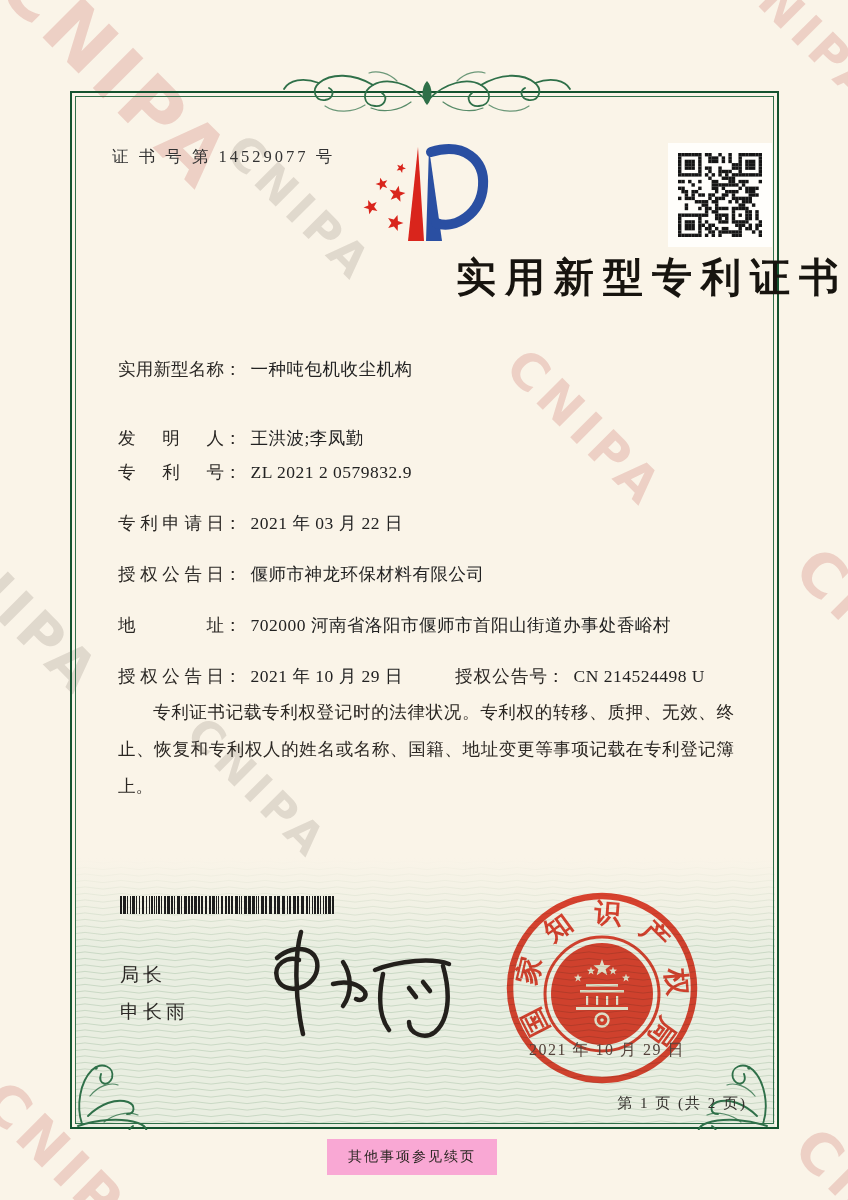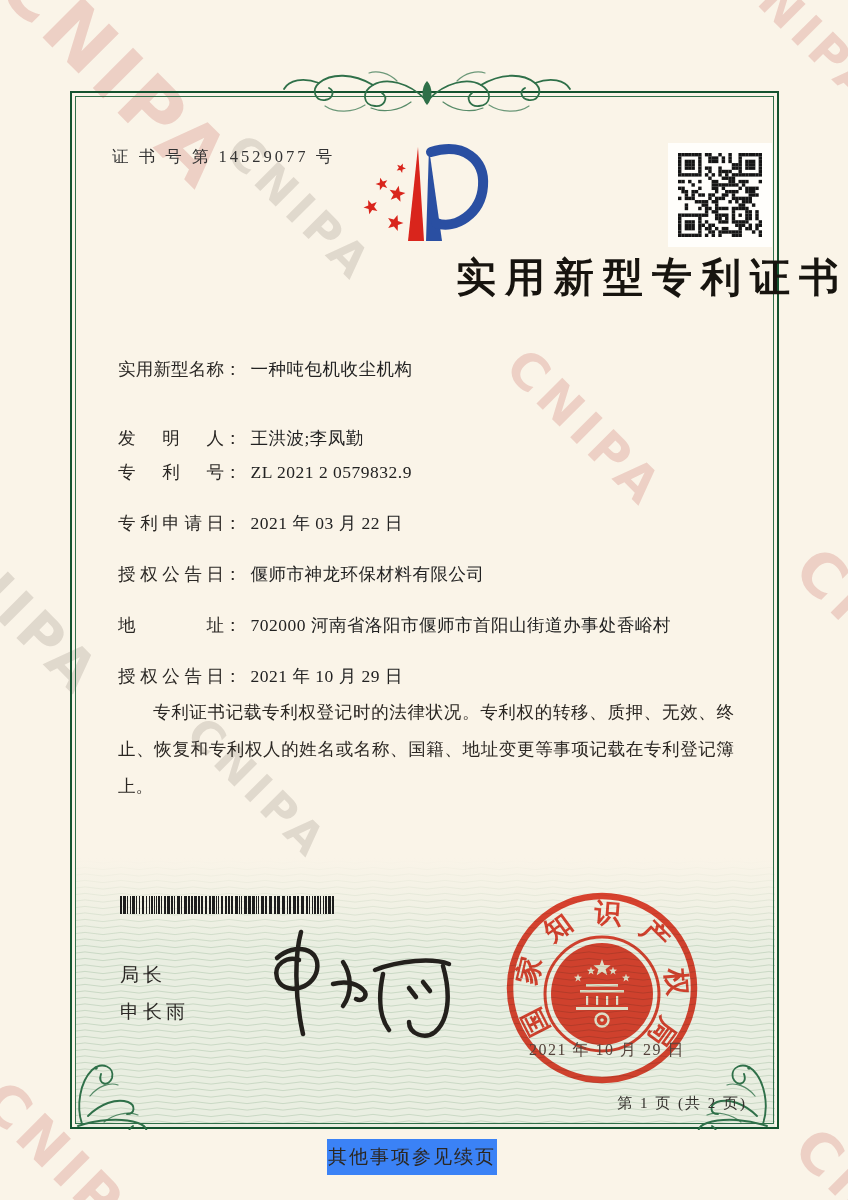--- a/index.html
+++ b/index.html
@@ -56,22 +56,22 @@
   .dname{left:120px;top:999px;font-size:19px;letter-spacing:4px;color:#2a2724;
          font-family:"Liberation Sans","DejaVu Sans",sans-serif;}
   .signature{left:225px;top:922px;}
   
   .seal{left:505px;top:891px;mix-blend-mode:multiply;opacity:0.95;}
   .sealdate{left:512px;top:1040px;width:190px;text-align:center;font-size:16px;
             letter-spacing:1.5px;color:#53433b;}
   
   .pageinfo{left:70px;top:1094px;width:677px;text-align:right;font-size:15px;
             letter-spacing:2px;color:#33302c;}
-  .contbox{left:327px;top:1139px;width:170px;height:36px;background:#3b82f6;
-           text-align:center;line-height:36px;font-size:19px;letter-spacing:2px;color:#2b2723;}
+  .contbox{left:327px;top:1139px;width:170px;height:36px;background:#f9a8d4;
+           text-align:center;line-height:36px;font-size:14px;letter-spacing:2px;color:#2b2723;}
   .flourish-br{transform:scaleX(-1);}
 </style>
 </head>
 <body>
 
 <span class="wm pink wm1">CNIPA</span>
 <span class="wm gray wm2">CNIPA</span>
 <span class="wm pink wm3">CNIPA</span>
 <span class="wm pink wm4">CNIPA</span>
 <span class="wm gray wm5">CNIPA</span>
@@ -517,20 +517,23 @@
   <span class="flabel">专利申请日</span><span class="fcolon">：</span><span class="fvalue">2021 年 03 月 22 日</span>
 </div>
 <div class="abs field f5">
   <span class="flabel">授权公告日</span><span class="fcolon">：</span><span class="fvalue">偃师市神龙环保材料有限公司</span>
 </div>
 <div class="abs field f6">
   <span class="flabel">地址</span><span class="fcolon">：</span><span class="fvalue">702000  河南省洛阳市偃师市首阳山街道办事处香峪村</span>
 </div>
 <div class="abs field f7">
   <span class="flabel">授权公告日</span><span class="fcolon">：</span><span class="fvalue">2021 年 10 月 29 日</span>
+  <span class="auth2">
+    <span class="flabel">授权公告号</span><span class="fcolon">：</span><span class="fvalue">CN 214524498 U</span>
+  </span>
 </div>
 
 <div class="abs bodytext">
   <p>专利证书记载专利权登记时的法律状况。专利权的转移、质押、无效、终止、恢复和专利权人的姓名或名称、国籍、地址变更等事项记载在专利登记簿上。</p>
 </div>
 
 <svg class="abs barcode" id="barcode-svg" width="218" height="18" viewBox="0 0 218 18">
     <rect x="0" y="0" width="2" height="18" fill="#1d1d1d"></rect>
     <rect x="3" y="0" width="3" height="18" fill="#1d1d1d"></rect>
     <rect x="7" y="0" width="1" height="18" fill="#1d1d1d"></rect>

